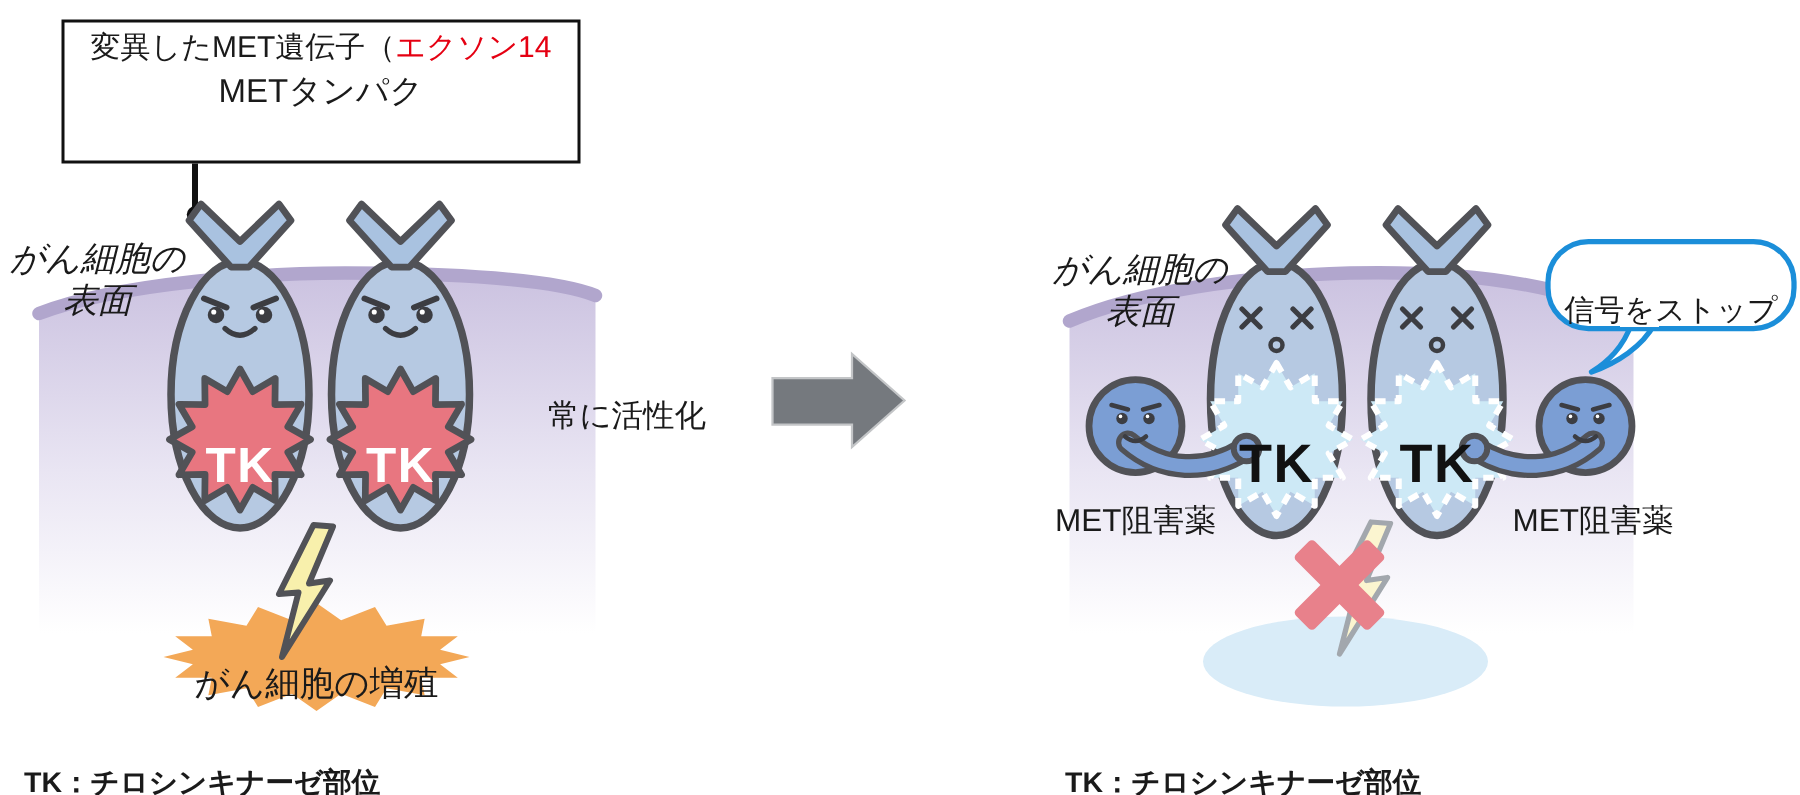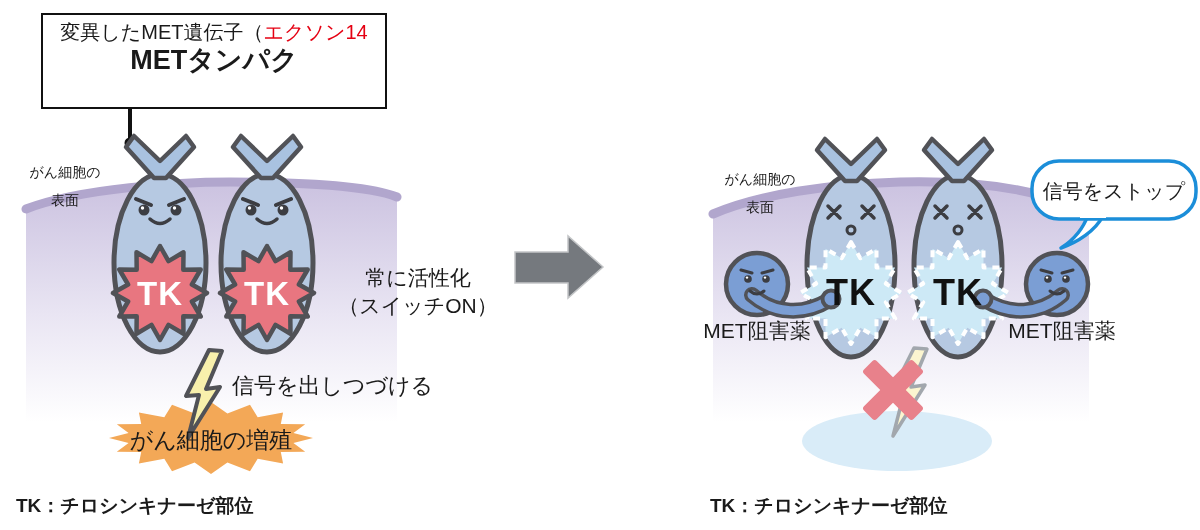--- a/index.html
+++ b/index.html
@@ -1,27 +1,27 @@
 <!DOCTYPE html>
 <html><head>
 <meta charset="utf-8">
 <style>
   html,body{margin:0;padding:0;background:#ffffff;}
   #stage{position:relative;width:1200px;height:530px;background:#ffffff;overflow:hidden;
          font-family:"Liberation Sans","DejaVu Sans",sans-serif;color:#1a1a1a;}
   #art{position:absolute;left:0;top:0;}
-  .txt{position:absolute;white-space:nowrap;}
+  .txt{position:absolute;white-space:nowrap;margin-top:16px;}
   .center{transform:translate(-50%,-50%);}
   .annotation-box{position:absolute;left:41px;top:13px;width:342px;height:87px;
       border:2.5px solid #111;background:#fff;text-align:center;padding-top:5px;box-sizing:content-box;}
   .box-line{font-size:20px;line-height:25px;font-weight:500;}
-  .box-line3{font-size:27px;line-height:31px;font-weight:700;}
+  .box-line3{font-size:22px;line-height:31px;font-weight:400;}
   .red{color:#e50012;text-align:center;}
   .blue{color:#1b85c8;}
-  .surface-label{position:absolute;width:118px;text-align:center;font-size:14px;line-height:28px;font-weight:500;}
+  .surface-label{position:absolute;width:118px;text-align:center;font-size:23px;line-height:28px;font-weight:500;font-style:italic;}
   .small-label{font-size:21px;font-weight:500;}
   .tk-white{font-size:33px;font-weight:bold;color:#ffffff;letter-spacing:1px;}
   .tk-black{font-size:36px;font-weight:bold;color:#111;letter-spacing:1px;}
   .footnote{font-size:19px;font-weight:700;}
   .star-text{font-size:23px;font-weight:500;}
   .ellipse-text{font-size:22px;font-weight:500;}
   .bubble-text{font-size:20px;font-weight:500;}
   .activation-label{position:absolute;left:302px;top:264px;width:160px;text-align:center;
       font-size:21px;line-height:28px;font-weight:500;margin-left:36px;}
 </style>
@@ -148,24 +148,22 @@
 <div class="surface-label" style="left:6px;top:158px;">
   <div>がん細胞の</div>
   <div>表面</div>
 </div>
 
 <div class="txt center tk-white" style="left:160px;top:294px;">TK</div>
 <div class="txt center tk-white" style="left:267px;top:294px;">TK</div>
 
 <div class="activation-label">
   <div>常に活性化</div>
-  <div>（スイッチON）</div>
 </div>
 
-<div class="txt small-label" style="left:232px;top:371px;font-size:22px;">信号を出しつづける</div>
 
 <div class="txt center star-text" style="left:211px;top:440px;">がん細胞の増殖</div>
 
 <div class="txt footnote" style="left:16px;top:493px;">TK：チロシンキナーゼ部位</div>
 
 <div class="surface-label" style="left:701px;top:165px;">
   <div>がん細胞の</div>
   <div>表面</div>
 </div>
 

